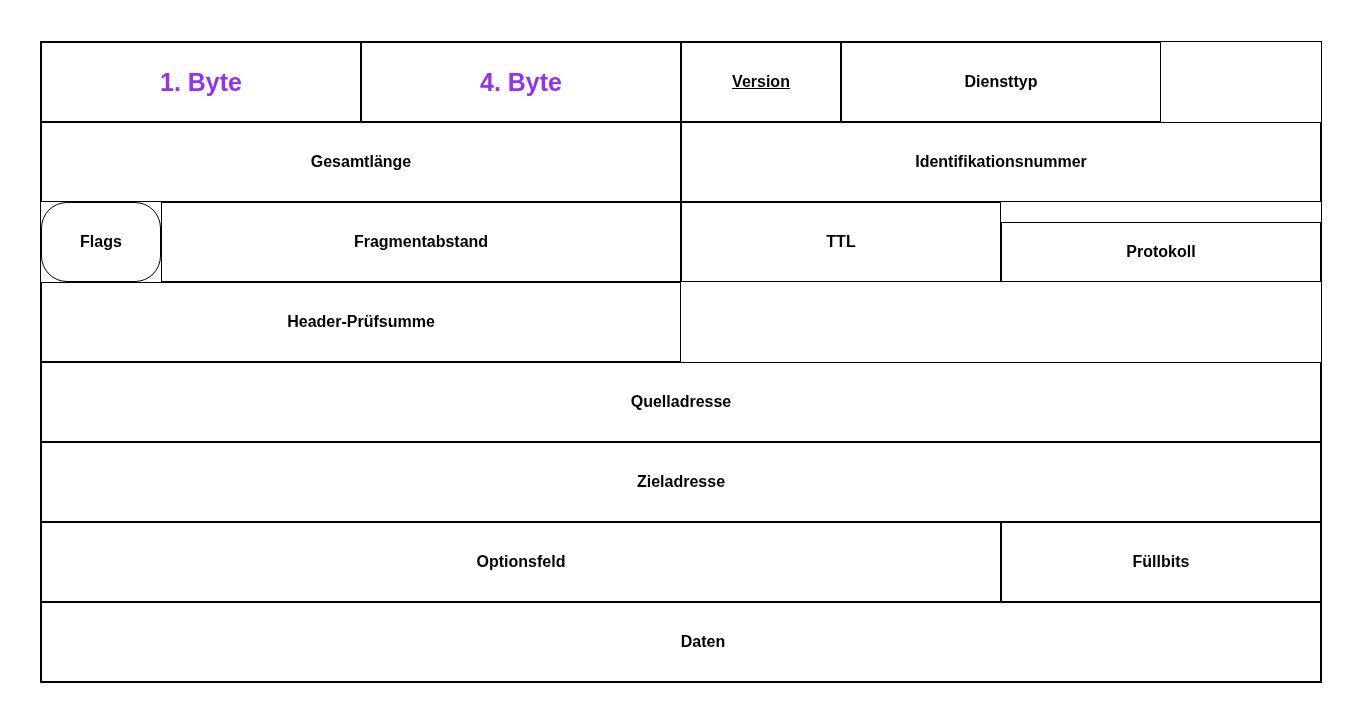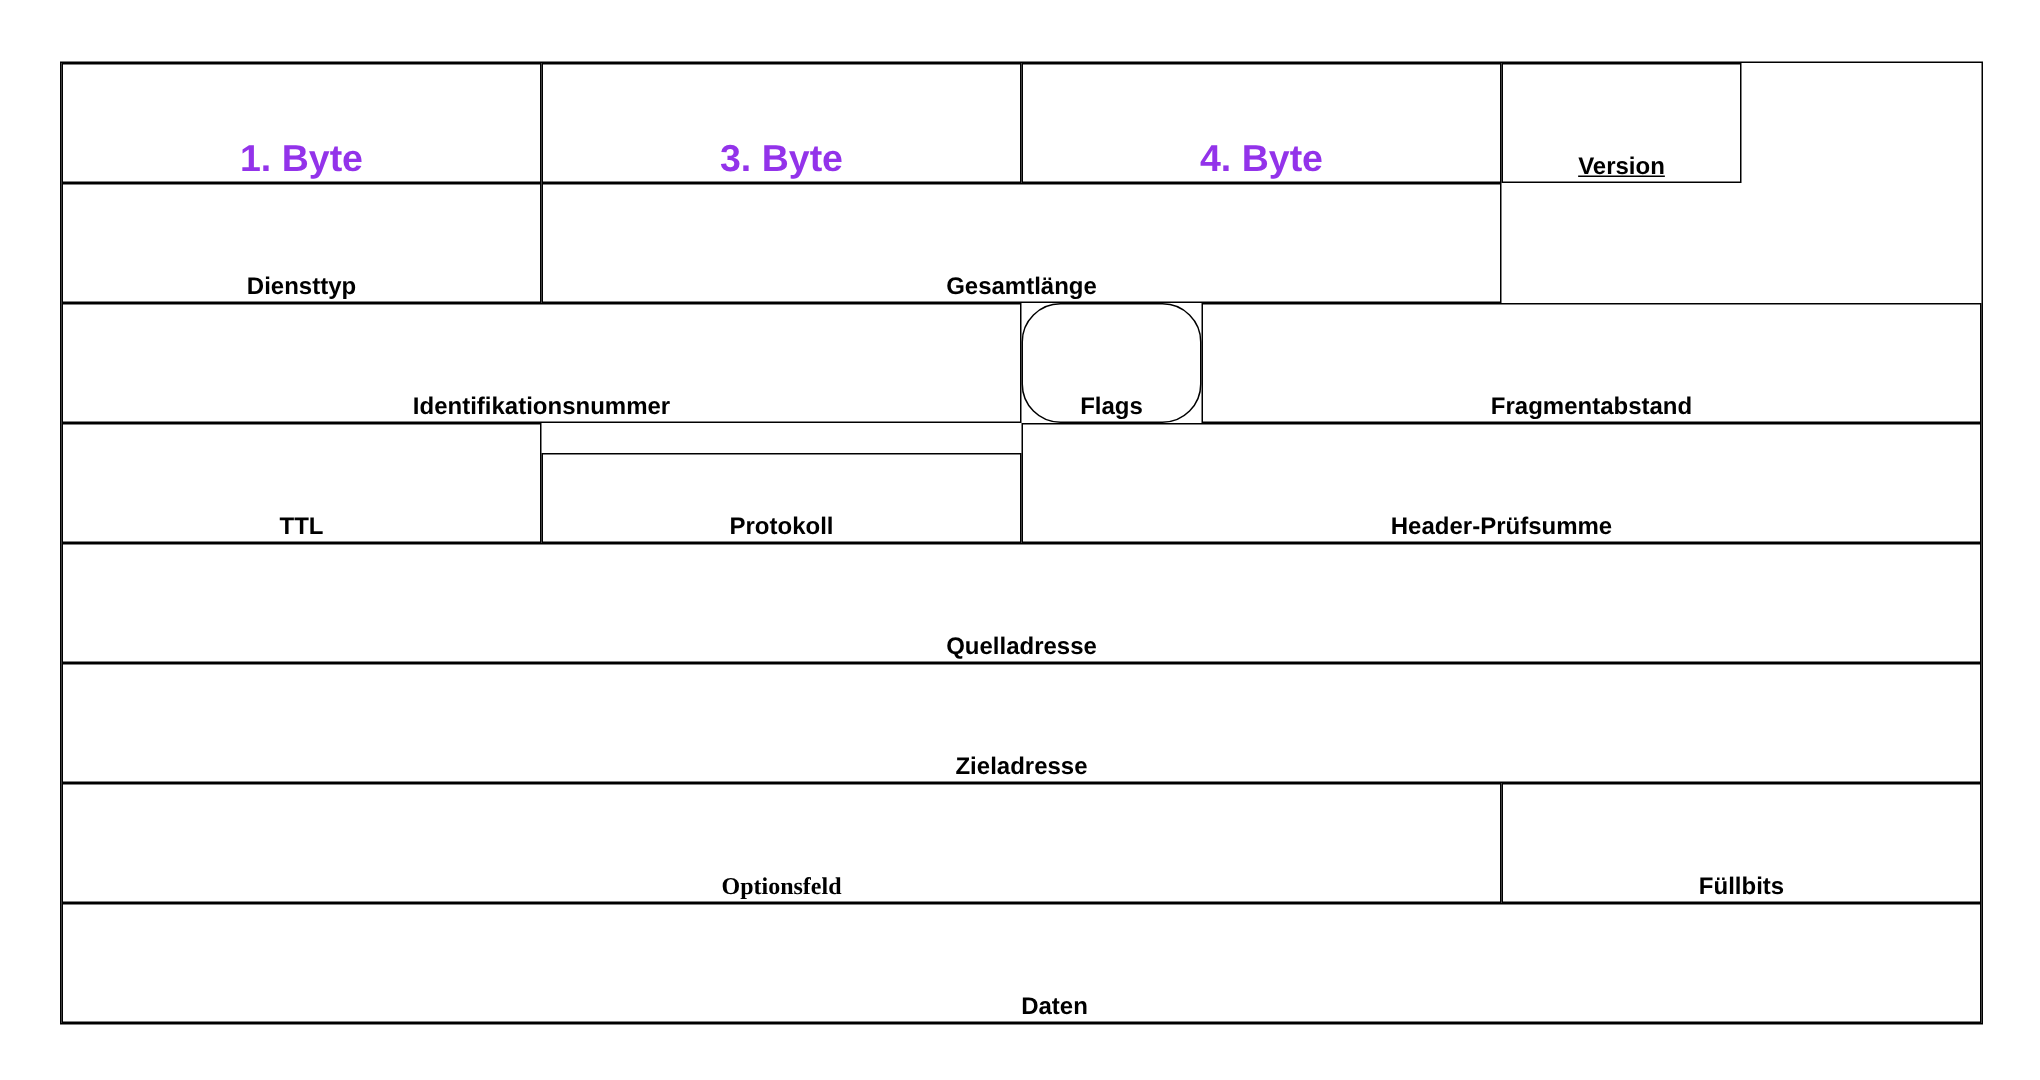--- a/index.html
+++ b/index.html
@@ -20,21 +20,21 @@
     display: grid;
     grid-template-columns: repeat(32, 1fr);
     grid-auto-rows: 80px;
     border: 1px solid var(--border, #000);
     background: var(--bg, #fff);
     box-sizing: content-box;
   }
   .cell {
     border: 1px solid var(--border, #000);
     display: flex;
-    align-items: flex-end;
+    align-items: center;
     justify-content: center;
     text-align: center;
     box-sizing: border-box;
     overflow: hidden;
   }
   .cell.byte-header {
     color: var(--accent, #9333EA);
     font-size: 25px;
     font-weight: bold;
   }
@@ -43,23 +43,20 @@
     font-size: 16px;
     font-weight: bold;
   }
 </style>
 </head>
 <body>
 
 <div class="diagram">
     <div class="cell byte-header" style="grid-column: span 8;">
       <span>1. Byte</span>
-    </div>
-    <div class="cell byte-header" style="grid-column: span 8;">
-      <span>3. Byte</span>
     </div>
     <div class="cell byte-header" style="grid-column: span 8;">
       <span>4. Byte</span>
     </div>
     <div class="cell field" style="grid-column: span 4; text-decoration: underline;">
       <span>Version</span>
     </div>
     <div class="cell field" style="grid-column: span 8;">
       <span>Diensttyp</span>
     </div>
@@ -83,21 +80,21 @@
     </div>
     <div class="cell field" style="grid-column: span 16;">
       <span>Header-Prüfsumme</span>
     </div>
     <div class="cell field" style="grid-column: span 32;">
       <span>Quelladresse</span>
     </div>
     <div class="cell field" style="grid-column: span 32;">
       <span>Zieladresse</span>
     </div>
-    <div class="cell field" style="grid-column: span 24; font-family: Liberation Serif, serif;">
+    <div class="cell field" style="grid-column: span 24;">
       <span>Optionsfeld</span>
     </div>
     <div class="cell field" style="grid-column: span 8;">
       <span>Füllbits</span>
     </div>
     <div class="cell field" style="grid-column: span 32; padding-left: 44px;">
       <span>Daten</span>
     </div>
   </div>
 

